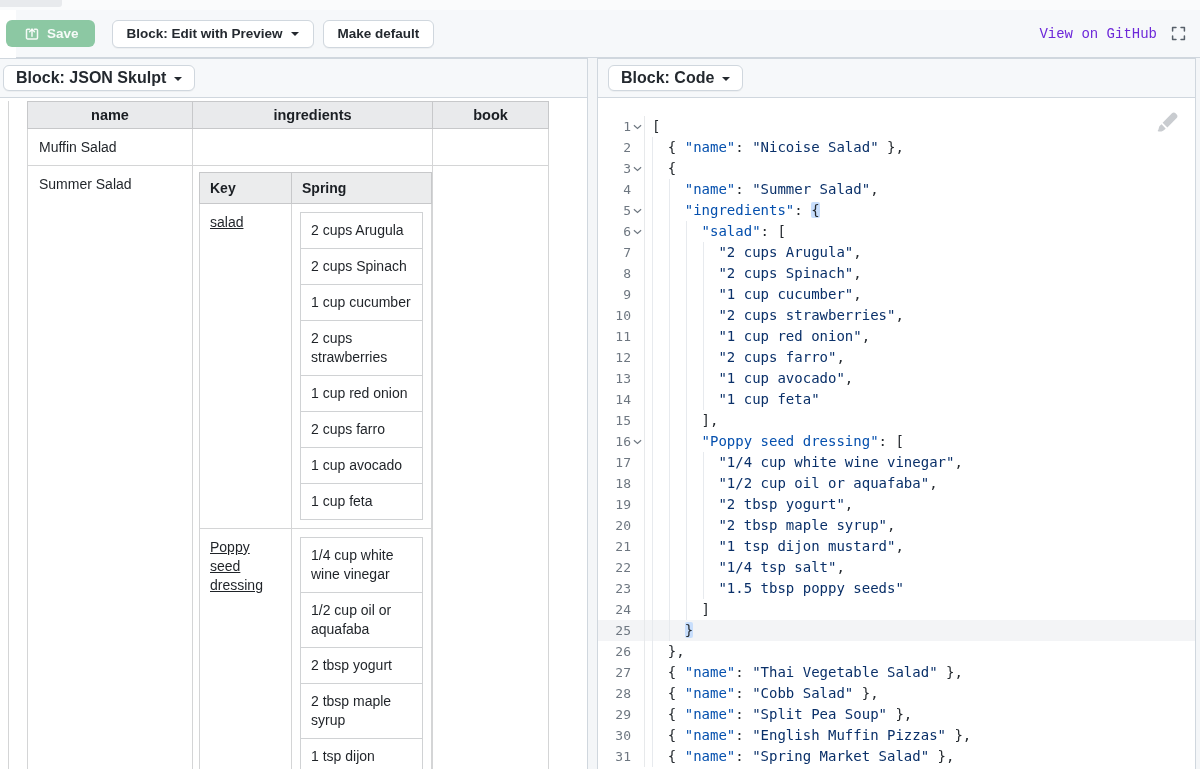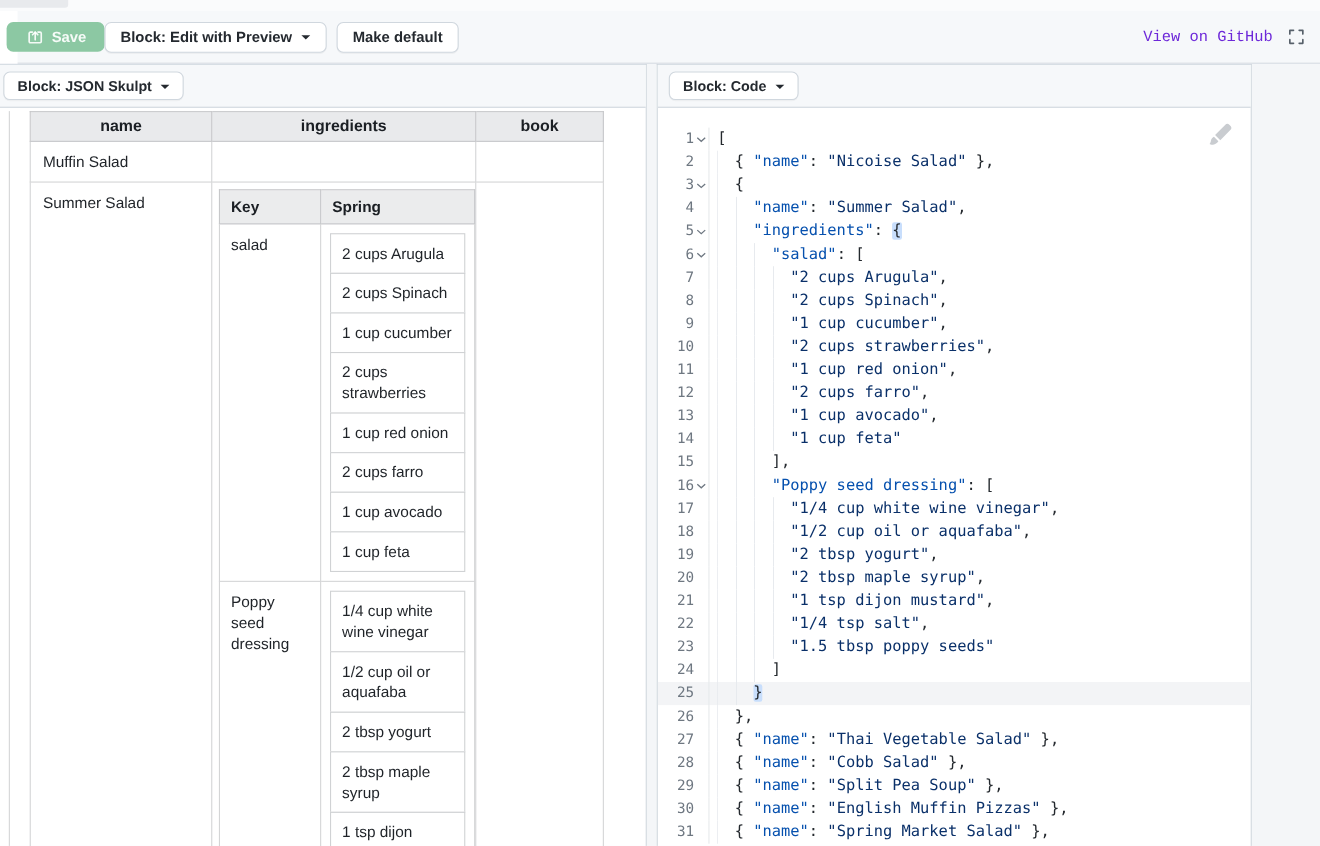--- a/index.html
+++ b/index.html
@@ -15,54 +15,54 @@
   .toolbar { position:absolute; top:10px; left:16px; right:0; height:48px; background:var(--panel-header-bg);
     border-bottom:1px solid var(--border); display:flex; align-items:center; }
   .save-btn { display:flex; align-items:center; gap:7px; height:27px; margin-left:-10px; padding:0 16px 0 18px;
     background:var(--save-green); color:rgba(255,255,255,.92); border:none; border-radius:6px;
     font-size:13.5px; font-weight:700; font-family:inherit; }
   .btn { display:flex; align-items:center; gap:8px; height:28px; padding:0 14px; background:#fff;
     border:1px solid var(--border); border-radius:6px; font-size:13.5px; font-weight:600;
     color:#24292f; font-family:inherit; box-shadow:0 1px 0 rgba(27,31,36,.04); }
   .caret { width:0; height:0; border-left:4px solid transparent; border-right:4px solid transparent;
     border-top:4px solid #24292f; margin-top:1px; }
-  .toolbar .btn.block-picker { }
+  .toolbar .btn.block-picker { margin-left:17px; }
   .toolbar .btn.make-default { margin-left:9px; }
   .toolbar-right { margin-left:auto; display:flex; align-items:center; gap:14px; padding-right:14px; }
   .gh-link { font-size:14px; color:#6d28d9; text-decoration:none;font-family:Liberation Mono, monospace; }
   .expand { display:flex; align-items:center; }
 
   
   .panels { position:absolute; top:58px; left:0; right:0; bottom:0; background:#f4f6f8; }
   .panel { position:absolute; top:0; bottom:0; background:#fff; border-top:1px solid var(--border); }
   .panel.left { left:0; width:588px; border-right:1px solid var(--border); }
-  .panel.right { left:597px; width:541px; border-left:1px solid var(--border); border-right:1px solid var(--border); }
+  .panel.right { left:597px; width:599px; border-left:1px solid var(--border); border-right:1px solid var(--border); }
   .panel-header { height:39px; background:var(--panel-header-bg); border-bottom:1px solid var(--border);
     display:flex; align-items:center; padding:0 10px; }
-  .panel-header .btn { height:26px; font-size:13px; padding:0 12px; }
+  .panel-header .btn { height:26px; font-size:16px; padding:0 12px; }
   .panel.left .panel-header .btn { margin-left:-7px; }
   .panel-body { position:relative; height:calc(100% - 39px); overflow:hidden; }
 
   
   .table-sliver { position:absolute; left:8px; top:3px; bottom:0; width:1px; background:#d4d5d6; }
   table { border-collapse:collapse; }
   .outer-table { position:absolute; left:27px; top:3px; width:521px; table-layout:fixed; }
   .outer-table th { background:var(--table-header-bg); border:1px solid #c7c8ca; font-size:14.5px;
     font-weight:700; text-align:center; padding:5px 8px; color:#1b1f24; }
   .outer-table td { border:1px solid #d4d5d6; vertical-align:top; font-size:14px; color:#1f2328; }
   .outer-table td.name-cell { padding:10px 11px; }
   .outer-table td.ing-cell { padding:6px; }
   .outer-table td.book-cell { padding:10px; }
   .outer-table tr.plain-row td { height:37px; }
 
   .inner-table { width:232px; table-layout:fixed; }
   .inner-table th { background:#ebeced; border:1px solid #c7c8ca; font-size:14px; font-weight:700;
     text-align:left; padding:7px 10px; color:#1b1f24; }
   .inner-table td { border:1px solid #d4d5d6; vertical-align:top; }
-  .inner-table td.key-cell { padding:9px 10px; font-size:14px; line-height:19px; }
+  .inner-table td.key-cell { padding:9px 10px; font-size:14px; line-height:19px;text-decoration:underline; }
   .inner-table td.val-cell { padding:8px; }
   .vbox { border:1px solid #d0d2d4; background:#fff; padding:8px 10px; font-size:14px; line-height:19px; }
   .vbox + .vbox { margin-top:-1px; }
 
   
   .editor { position:absolute; top:0; left:0; right:0; padding-top:18px;
     font-family:"DejaVu Sans Mono", monospace; font-size:14px; line-height:21px; }
   .line { display:flex; height:21px; white-space:pre; }
   .line.active { background:var(--active-line-bg); }
   .gutter { flex:none; width:33px; text-align:right; color:var(--line-number-gray); font-size:13px; }

